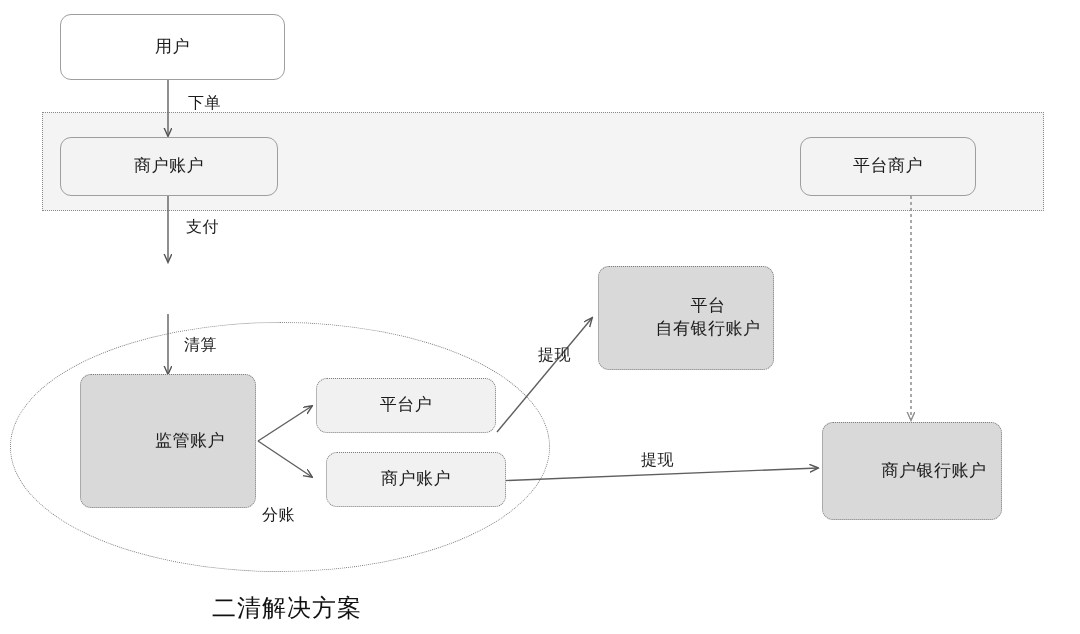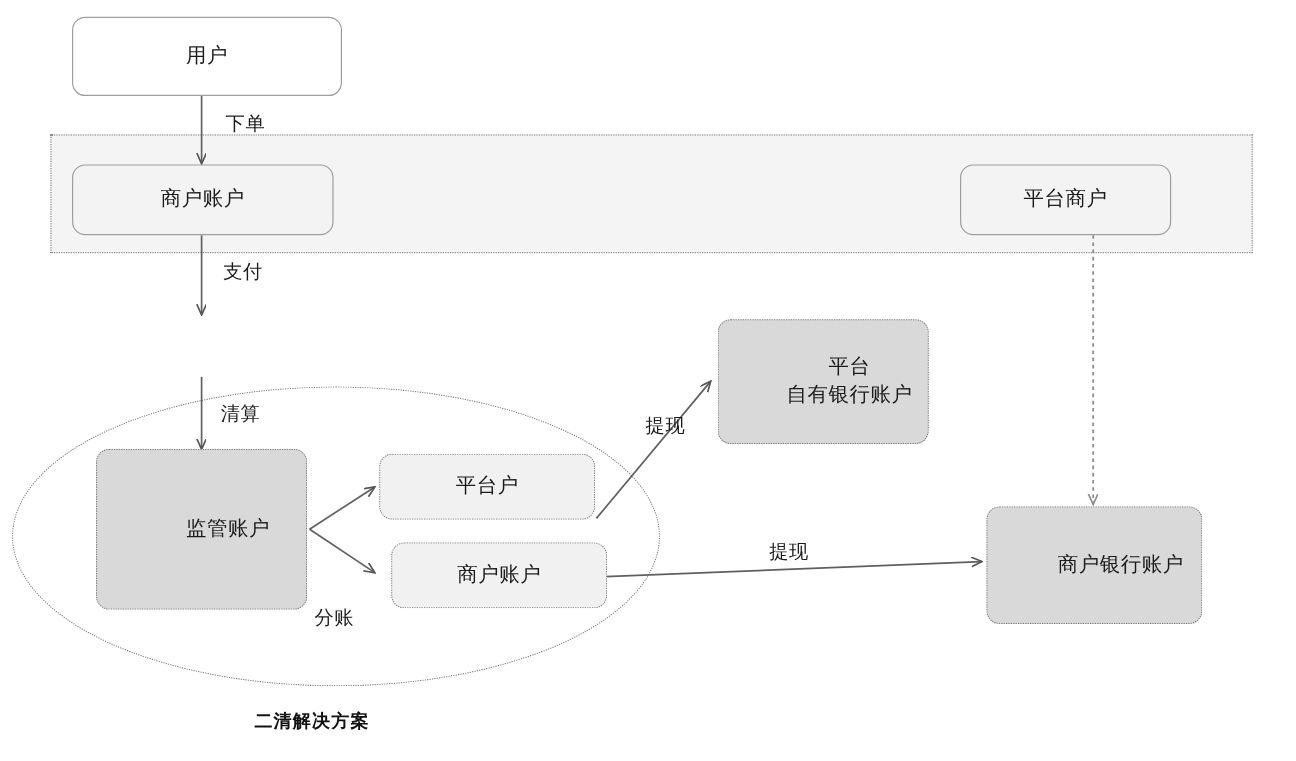--- a/index.html
+++ b/index.html
@@ -71,22 +71,22 @@
   }
   .edge-label {
     position: absolute;
     font-size: 16px;
     color: #1b1b1b;
     white-space: nowrap;
     letter-spacing: 0.5px;
   }
   .caption {
     position: absolute;
-    font-size: 15px;
-    font-weight: bold;
+    font-size: 24px;
+    font-weight: normal;
     color: #111111;
     white-space: nowrap;
     letter-spacing: 1px;
   }
 </style>
 </head>
 <body>
 
 <div id="canvas">
 

